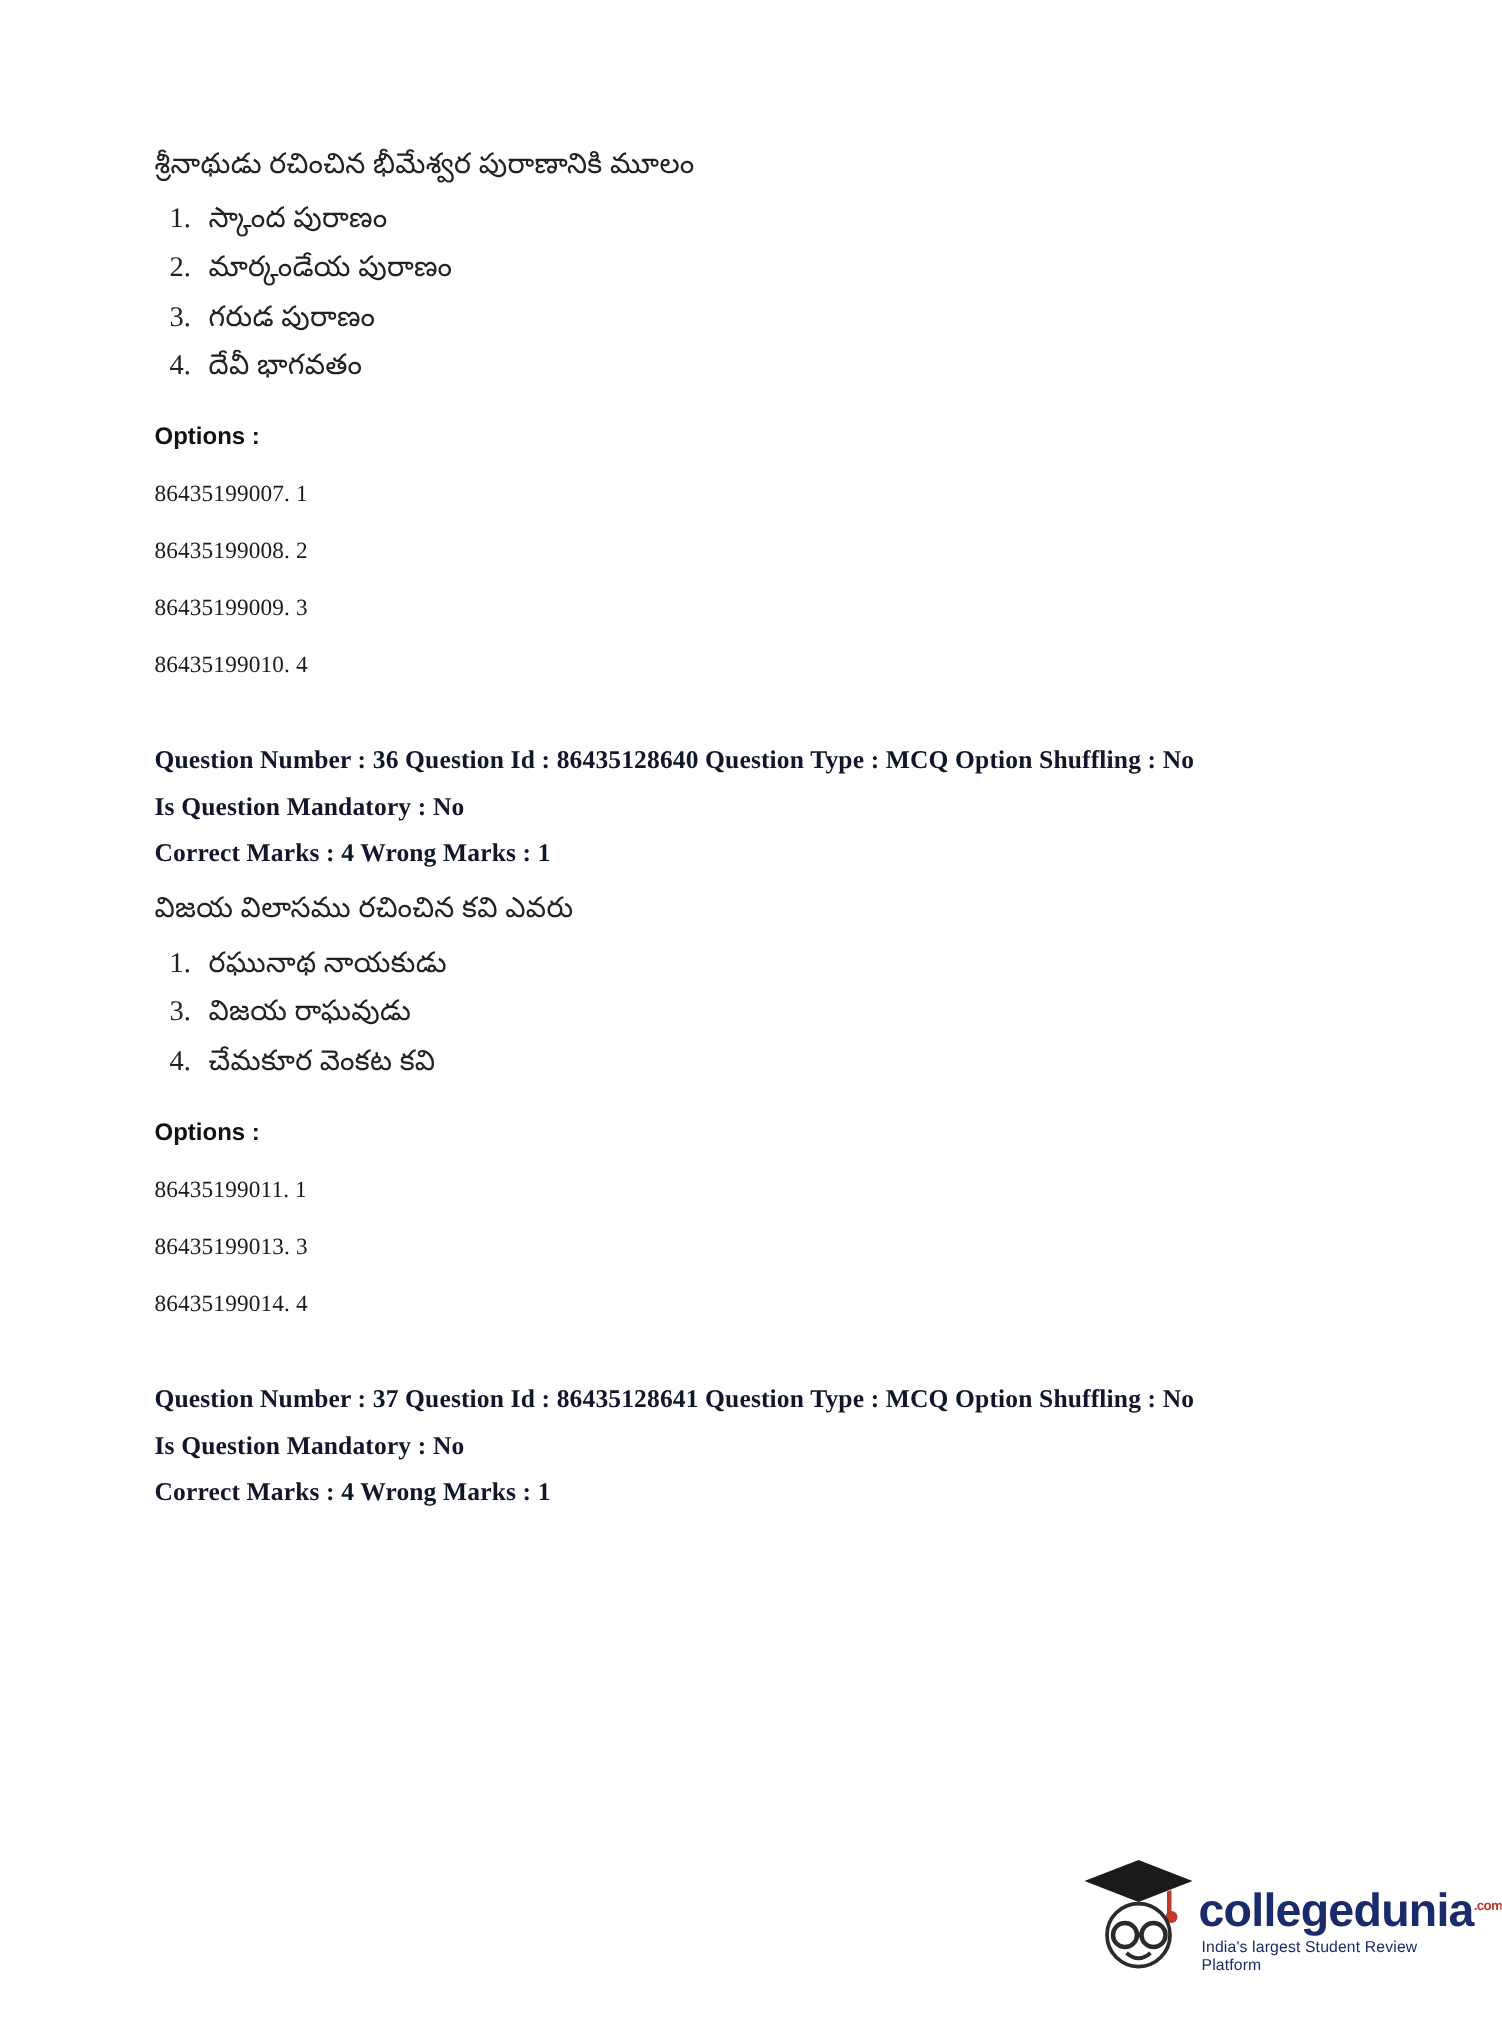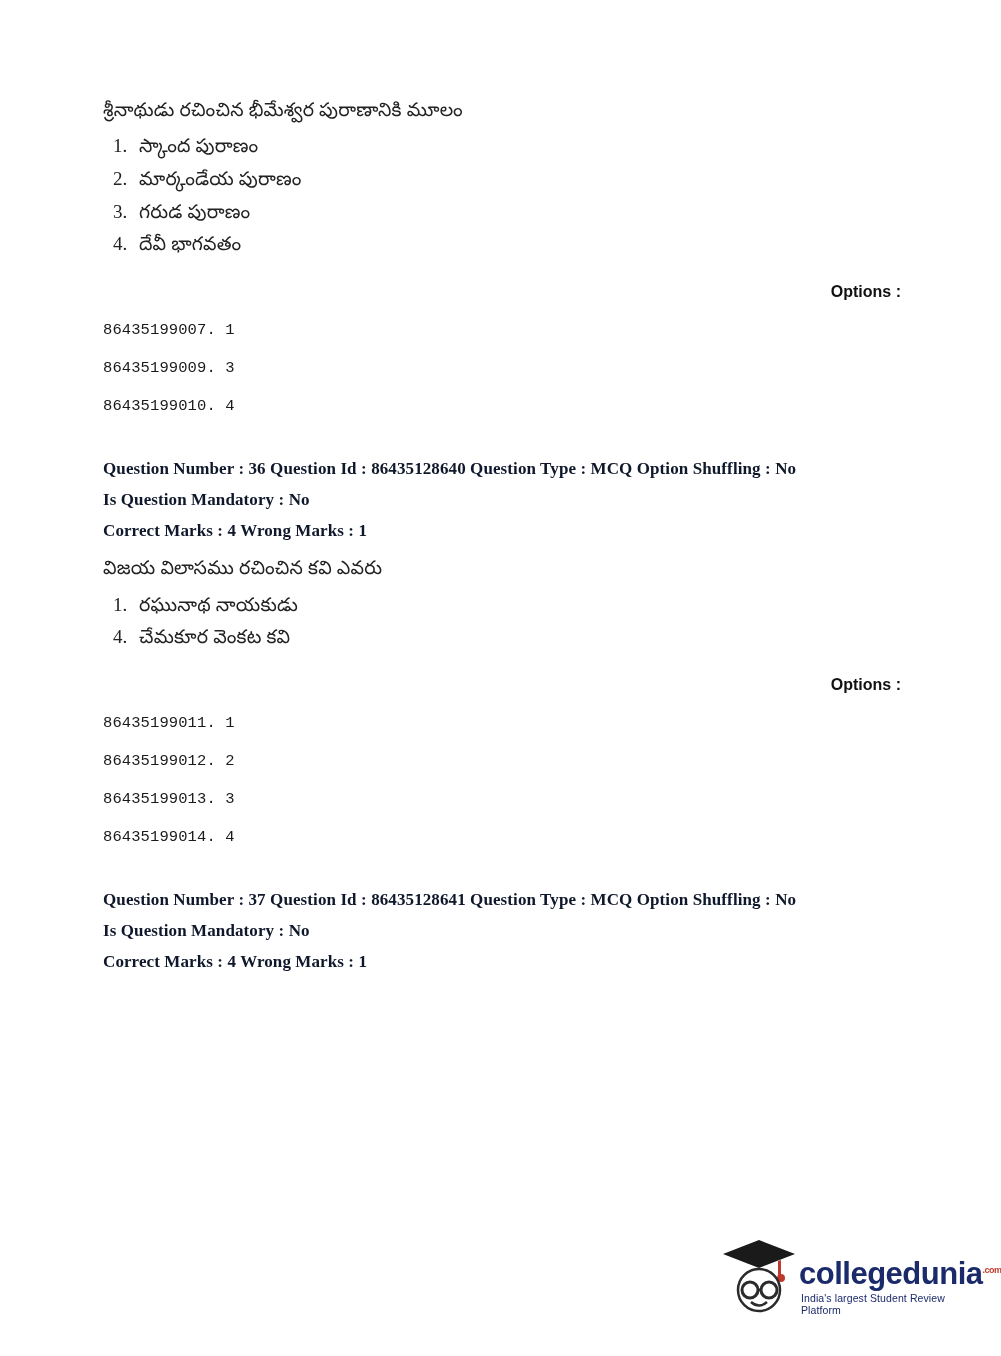--- a/index.html
+++ b/index.html
@@ -51,24 +51,23 @@
     width: 26px;
     font-family: "Liberation Serif", serif;
   }
 
   .options-label {
     font-family: "Liberation Sans", sans-serif;
     font-weight: bold;
     font-size: 16px;
     color: #111;
     margin: 22px 0 0 0;
-    text-align: right;
   }
   .optline {
-    font-family: Liberation Mono, monospace;
+    font-family: Liberation Serif, serif;
     font-size: 15.5px;
     color: #1a1a1a;
     margin: 20px 0 0 0;
     letter-spacing: .1px;
   }
 
   .qhead {
     font-family: "Liberation Serif", serif;
     font-weight: bold;
     font-size: 17px;
@@ -151,43 +150,46 @@
       <li>
         <span class="num">3.</span><span class="telugu">గరుడ పురాణం</span>
       </li>
       <li>
         <span class="num">4.</span><span class="telugu">దేవీ భాగవతం</span>
       </li>
     </ol>
 
     <p class="options-label">Options :</p>
     <p class="optline">86435199007. 1</p>
+    <p class="optline">86435199008. 2</p>
     <p class="optline">86435199009. 3</p>
     <p class="optline">86435199010. 4</p>
   </div>
 
   <div class="qblock">
     <p class="qhead">Question Number : 36 Question Id : 86435128640 Question Type : MCQ Option Shuffling : No</p>
     <p class="qhead">Is Question Mandatory : No</p>
     <p class="qhead">Correct Marks : 4 Wrong Marks : 1</p>
 
     <p class="telugu stem after-head">విజయ విలాసము రచించిన కవి ఎవరు</p>
 
     <ol class="choices">
       <li>
         <span class="num">1.</span><span class="telugu">రఘునాథ నాయకుడు</span>
       </li>
       <li>
+        <span class="num">3.</span><span class="telugu">విజయ రాఘవుడు</span>
+      </li>
+      <li>
         <span class="num">4.</span><span class="telugu">చేమకూర వెంకట కవి</span>
       </li>
     </ol>
 
     <p class="options-label">Options :</p>
     <p class="optline">86435199011. 1</p>
-    <p class="optline">86435199012. 2</p>
     <p class="optline">86435199013. 3</p>
     <p class="optline">86435199014. 4</p>
   </div>
 
   <div class="qblock">
     <p class="qhead">Question Number : 37 Question Id : 86435128641 Question Type : MCQ Option Shuffling : No</p>
     <p class="qhead">Is Question Mandatory : No</p>
     <p class="qhead">Correct Marks : 4 Wrong Marks : 1</p>
   </div>
 

